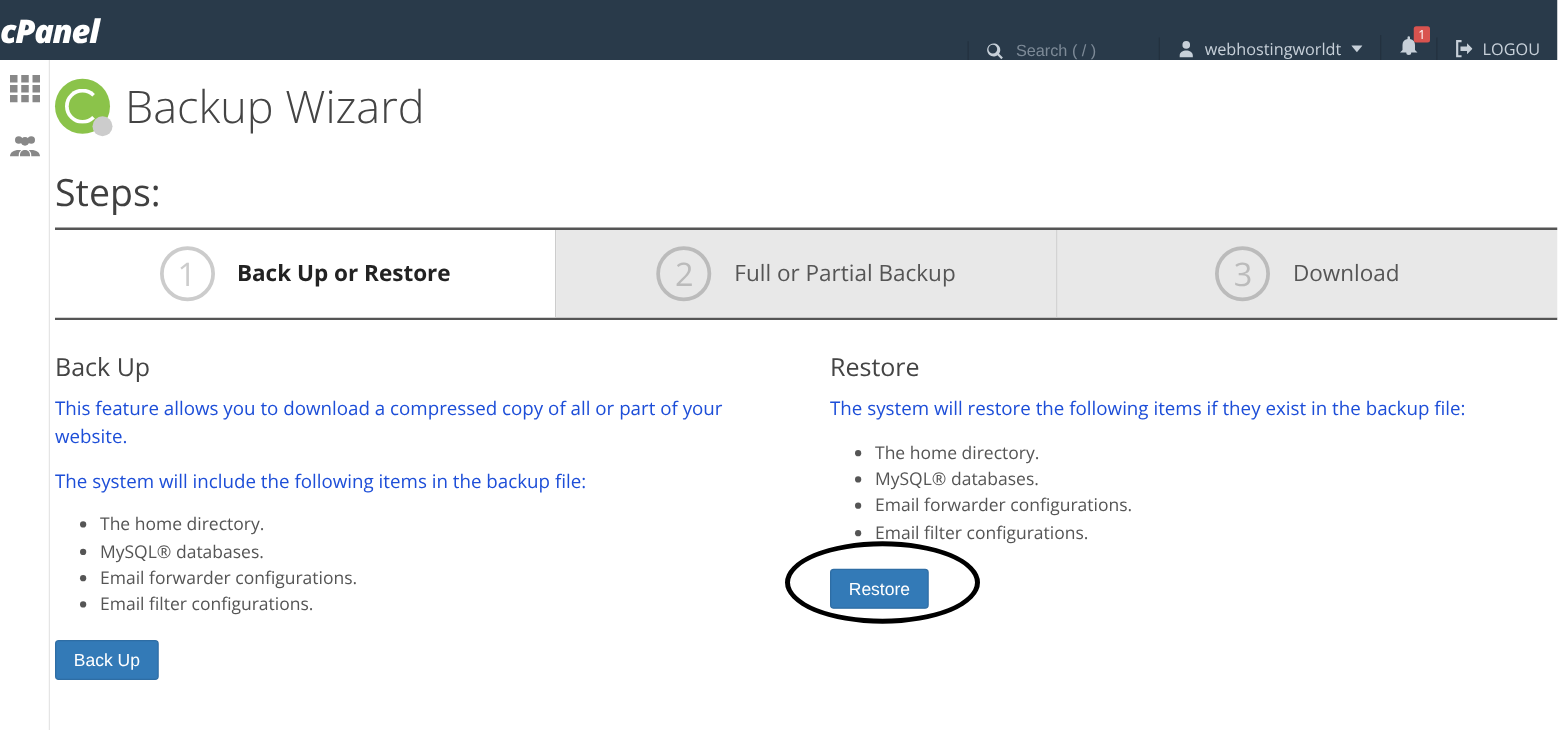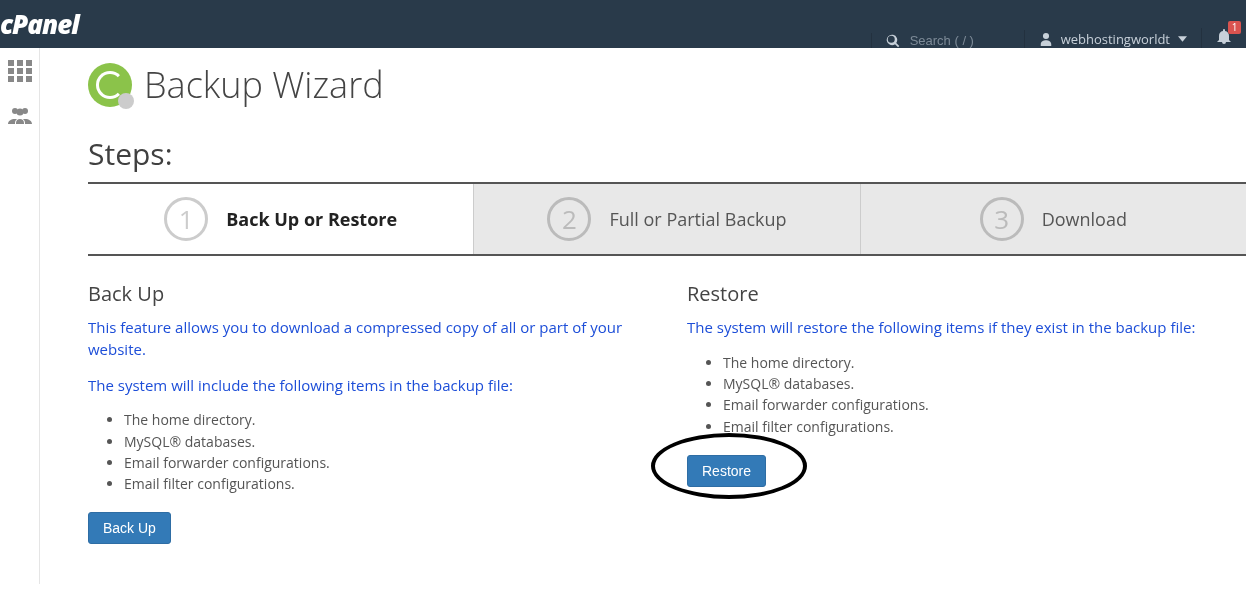--- a/index.html
+++ b/index.html
@@ -66,21 +66,21 @@
     background: #d9534f;
     color: #fff;
     font-size: 10px;
     line-height: 13px;
     min-width: 13px;
     text-align: center;
     border-radius: 2px;
     padding: 0 2px;
   }
   
-  .shell { display: flex; gap: 44px; }
+  .shell { display: flex; }
   .leftrail {
     width: 40px;
     background: #fff;
     border-right: 1px solid #e5e5e5;
     padding-top: 12px;
     display: flex;
     flex-direction: column;
     align-items: center;
     gap: 18px;
   }
@@ -235,20 +235,26 @@
           <path d="M0 0l5 6 5-6z"></path>
         </svg>
     </div>
     <div class="nav-item">
       <span class="bell-wrap">
         <svg viewBox="0 0 16 16" style="width:16px;height:16px">
             <path d="M8 16a2 2 0 0 0 2-2H6a2 2 0 0 0 2 2zm5-4V8a5 5 0 0 0-4-4.9V2a1 1 0 1 0-2 0v1.1A5 5 0 0 0 3 8v4l-2 2h14l-2-2z"></path>
           </svg>
         <span class="bell-badge">1</span>
       </span>
+    </div>
+    <div class="nav-item">
+      <svg viewBox="0 0 16 16">
+          <path d="M6 14H3V2h3V0H1v16h5v-2zm10-6l-5-5v3H5v4h6v3l5-5z"></path>
+        </svg>
+      <span>LOGOU</span>
     </div>
   </div>
 </div>
 
 <div class="shell">
 
   <div class="leftrail">
     <div class="rail-icon">
       <svg viewBox="0 0 24 22">
         <rect x="0" y="0" width="6" height="6"></rect>

